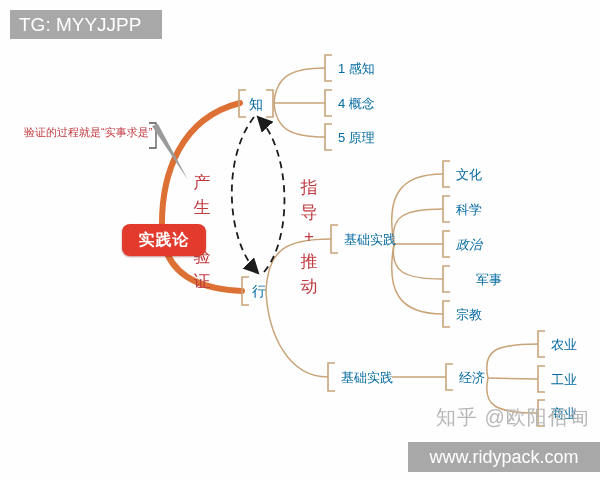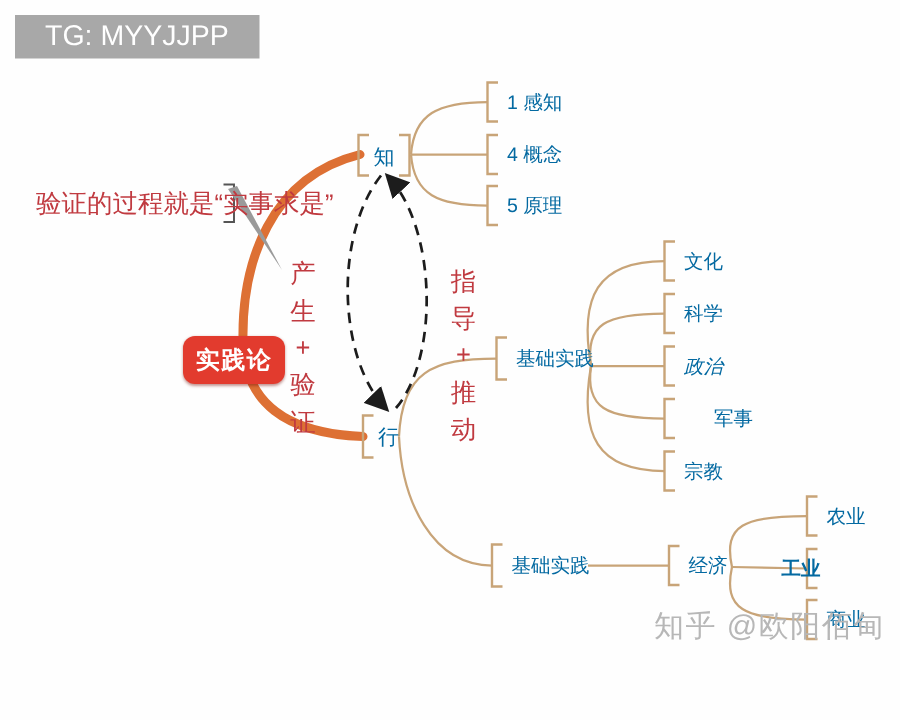--- a/index.html
+++ b/index.html
@@ -9,37 +9,37 @@
     font-family:"Liberation Sans","DejaVu Sans",sans-serif;
   }
   .stage{position:absolute;inset:0;width:600px;height:480px;}
   svg.wires{position:absolute;left:0;top:0;z-index:1;}
   .node{
     position:absolute;z-index:3;color:#0369a1;font-size:13px;line-height:1;
     white-space:nowrap;transform:translateY(-50%);
   }
   .node.big{font-size:14px;}
   .badge{
-    position:absolute;z-index:4;left:122px;top:224px;width:68px;height:32px;
+    position:absolute;z-index:4;left:122px;top:224px;width:84px;height:32px;
     background:#e23b2e;border-radius:8px;color:#fff;font-weight:bold;
     font-size:16px;display:flex;align-items:center;justify-content:center;
     letter-spacing:1px;box-shadow:0 1px 2px rgba(120,20,10,.45);
   }
   .banner{
     position:absolute;background:#a8a8a8;color:#fff;z-index:6;
     display:flex;align-items:center;
   }
-  .banner.tg{left:10px;top:10px;width:143px;height:29px;font-size:19px;padding-left:20px;}
+  .banner.tg{left:10px;top:10px;width:143px;height:29px;font-size:19px;padding-left:9px;}
   .banner.site{left:408px;top:442px;width:192px;height:30px;font-size:18px;justify-content:center;}
   .watermark{
     position:absolute;z-index:5;left:436px;top:404px;color:#b7b7b7;
     font-size:20px;letter-spacing:1px;white-space:nowrap;
   }
   .red-note{
-    position:absolute;z-index:3;color:#c03a40;font-size:17px;line-height:1;
+    position:absolute;z-index:3;color:#c03a40;font-size:11px;line-height:1;
     white-space:nowrap;
   }
   .cycle-label{
     position:absolute;z-index:3;color:#c03a40;font-size:17px;line-height:1.45;
     text-align:center;width:26px;
   }
   .cycle-label span{display:block;}
 </style>
 </head>
 <body>
@@ -105,20 +105,21 @@
     <g stroke="#1c1c1c" stroke-width="1.8" fill="none" stroke-dasharray="7 5">
       <path d="M254,117 C222,158 226,240 257,272" marker-end="url(#arrow)"></path>
       <path d="M264,272 C293,238 291,152 259,118" marker-end="url(#arrow)"></path>
     </g>
 
     <path d="M149,123 h7 v25 h-7" stroke="#555" stroke-width="1.3" fill="none"></path>
     <polygon points="152,126 158,124 188,180" fill="#9a9a9a"></polygon>
   </svg>
 
   <div class="banner tg">TG: MYYJJPP</div>
+  <div class="banner site">www.ridypack.com</div>
   <div class="watermark">知乎 @欧阳佰甸</div>
 
   <div class="red-note" style="left:24px;top:127px;">验证的过程就是“实事求是”</div>
 
   <div class="cycle-label" style="left:189px;top:171px;">
     <span>产生</span>
     <span>+</span>
     <span>验证</span>
   </div>
   <div class="cycle-label" style="left:296px;top:176px;">
@@ -139,16 +140,16 @@
   <div class="node" style="left:344px;top:239px;">基础实践</div>
   <div class="node" style="left:456px;top:174px;">文化</div>
   <div class="node" style="left:456px;top:209px;">科学</div>
   <div class="node" style="left:456px;top:244px;font-style:italic;">政治</div>
   <div class="node" style="left:476px;top:279px;">军事</div>
   <div class="node" style="left:456px;top:314px;">宗教</div>
 
   <div class="node" style="left:341px;top:377px;">基础实践</div>
   <div class="node" style="left:459px;top:377px;">经济</div>
   <div class="node" style="left:551px;top:344px;text-align:center;">农业</div>
-  <div class="node" style="left:521px;top:379px;font-weight:bold;">工业</div>
+  <div class="node" style="left:551px;top:379px;">工业</div>
   <div class="node" style="left:551px;top:413px;">商业</div>
 
 </div>
 
 </body></html>

